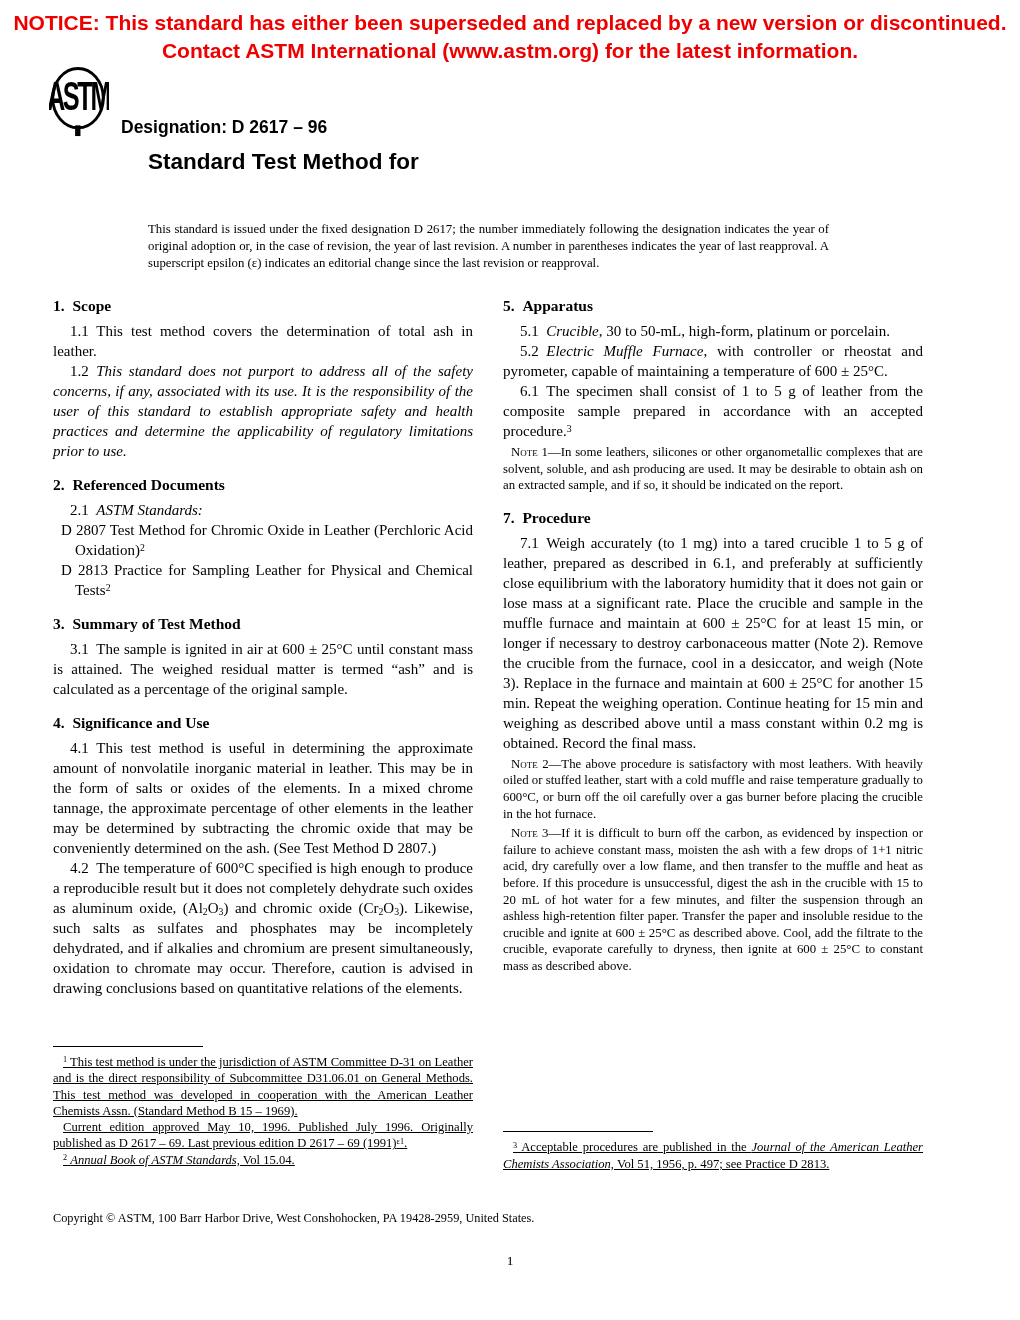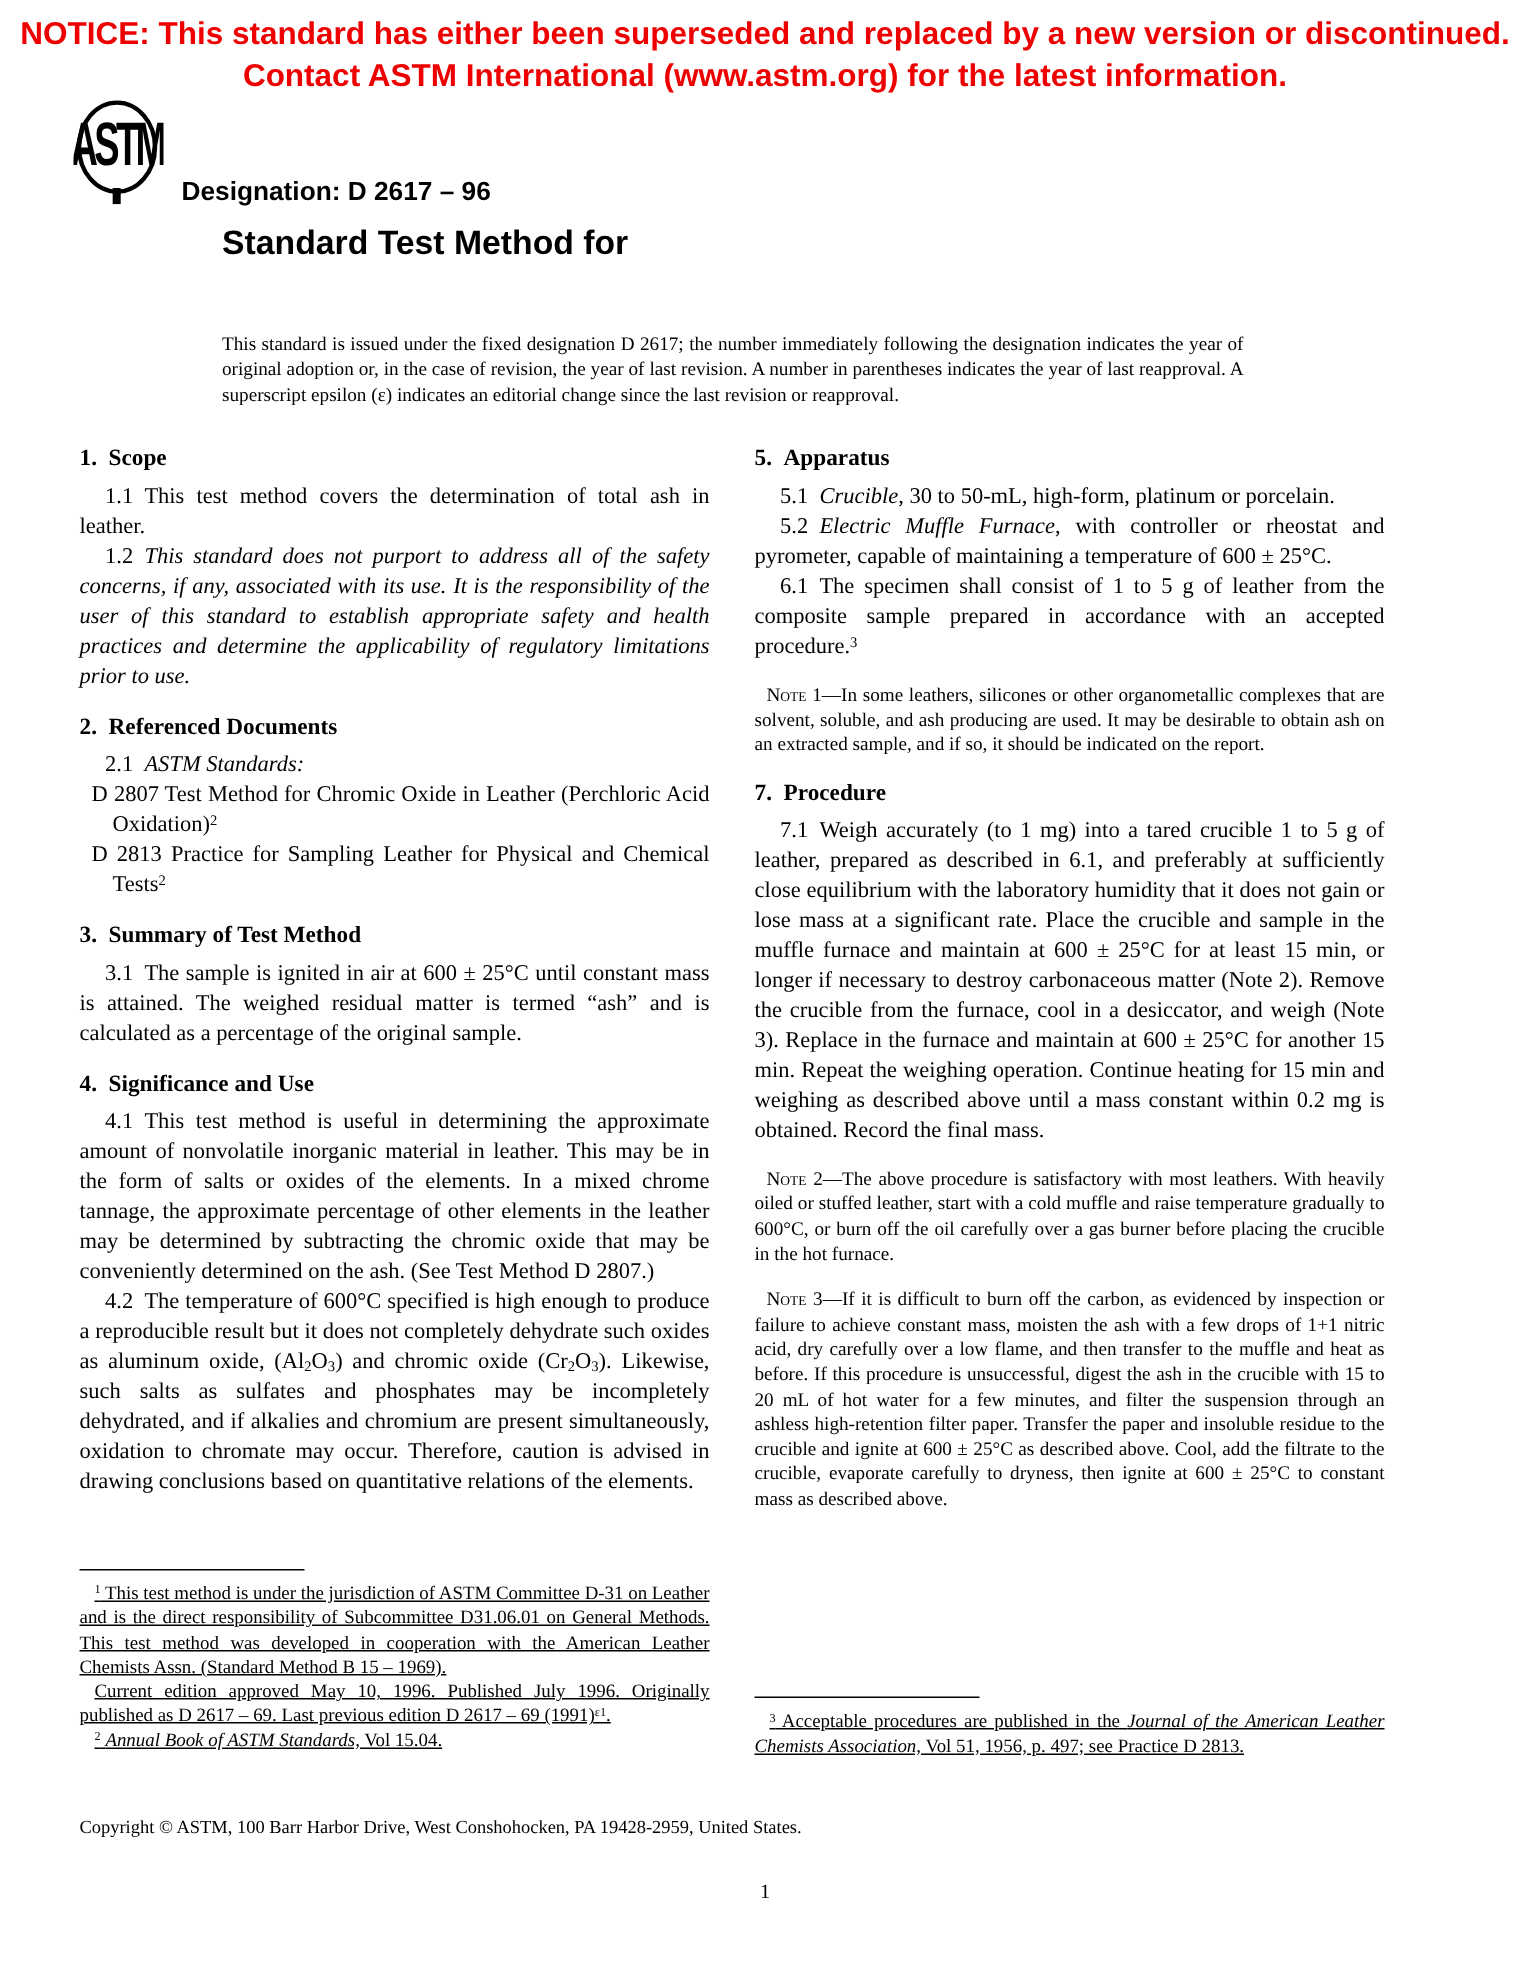--- a/index.html
+++ b/index.html
@@ -68,21 +68,21 @@
     text-indent:17px;
   }
   p.ref {
     text-align:justify;
     padding-left:22px; text-indent:-14px;
   }
   p.note {
     font-size:12.8px; line-height:16.6px;
     text-align:justify;
     text-indent:8px;
-    margin-top:14px;
+    margin-top:3px;
   }
   
   .fnblock { flex:0 0 auto;text-decoration:underline; }
   .fnrule { width:150px; border-top:1.5px solid #000; margin-bottom:7px; }
   p.fn {
     font-size:12.6px; line-height:16.3px;
     text-align:justify;
     text-indent:10px;
   }
   .copyright {

